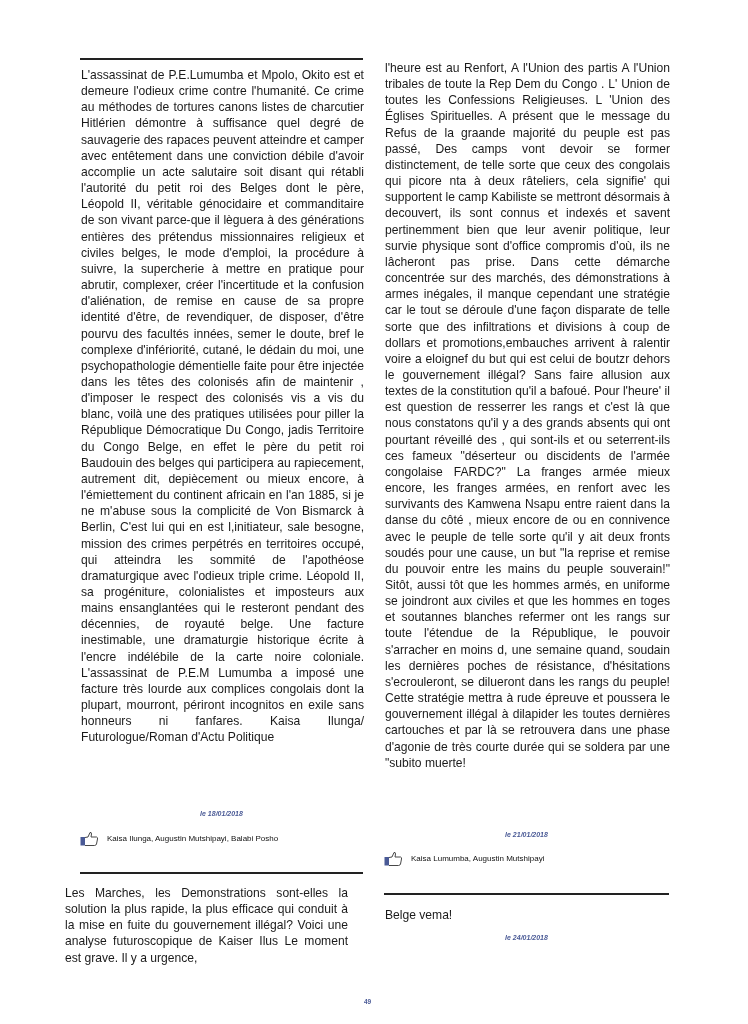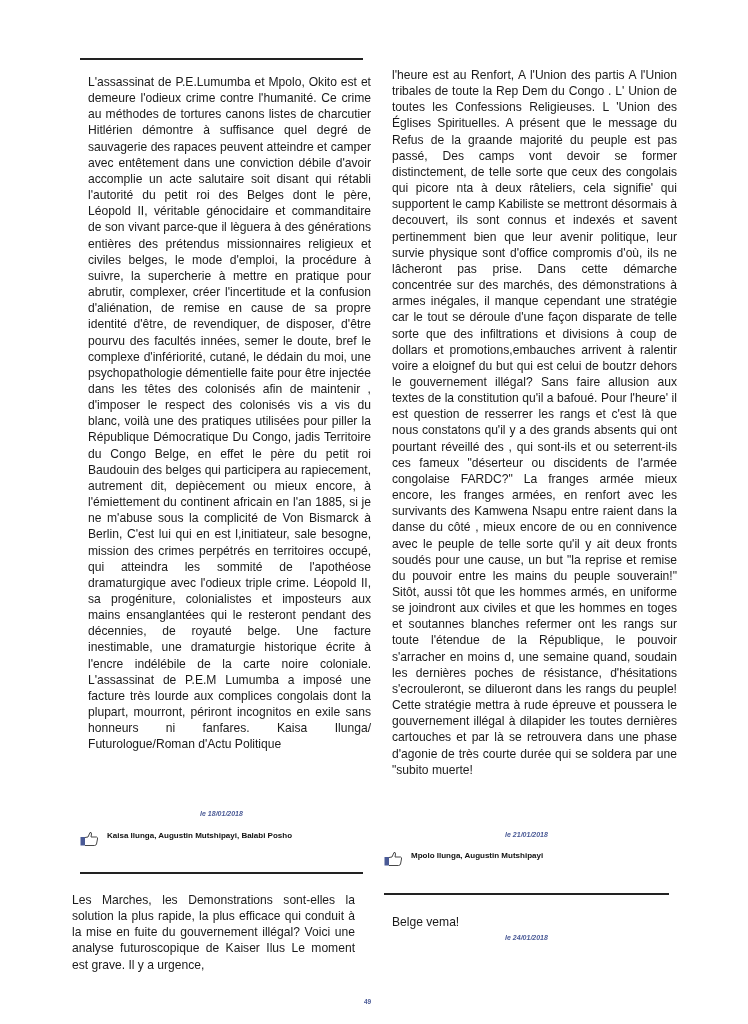--- a/index.html
+++ b/index.html
@@ -1,23 +1,23 @@
 <!DOCTYPE html>
 <html><head>
 <meta charset="utf-8">
 <style>
   html, body { margin:0; padding:0; background:#ffffff; }
   body { width:748px; height:1024px; position:relative; overflow:hidden;
          font-family:"Liberation Sans", sans-serif; color:#1a1a1a; }
   .rule { position:absolute; height:2px; background:#222; }
   .para { position:absolute; font-size:12.1px; line-height:16.15px; text-align:justify;
-          text-align-last:left; letter-spacing:0; word-spacing:0; margin:8px; }
+          text-align-last:left; letter-spacing:0; word-spacing:0; margin:1px; }
   .date { position:absolute; font-size:7px; font-weight:bold; font-style:italic; color:#4a5a96;
           text-align:center; font-family:"Liberation Sans", sans-serif; }
-  .likes { position:absolute; display:flex; align-items:flex-start; font-size:8px; font-weight:bold; color:#111; }
+  .likes { position:absolute; display:flex; align-items:center; font-size:8px; font-weight:normal; color:#111; }
   .likes svg { width:19px; height:15px; margin-right:8px; }
   .pagenum { position:absolute; left:364px; top:998px; font-size:6.5px; font-weight:bold; color:#4a5a96; }
 </style>
 </head>
 <body>
 
 <div class="rule" style="left:80px; top:58px; width:283px;"></div>
 <p class="para" style="left:80px; top:66px; width:283px;">L'assassinat de P.E.Lumumba et Mpolo, Okito est et demeure l'odieux crime contre l'humanité. Ce crime au méthodes de tortures canons listes de charcutier Hitlérien démontre à suffisance quel degré de sauvagerie des rapaces peuvent atteindre et camper avec entêtement dans une conviction débile d'avoir accomplie un acte salutaire soit disant qui rétabli l'autorité du petit roi des Belges dont le père, Léopold II, véritable génocidaire et commanditaire de son vivant parce-que il lèguera à des générations entières des prétendus missionnaires religieux et civiles belges, le mode d'emploi, la procédure à suivre, la supercherie à mettre en pratique pour abrutir, complexer, créer l'incertitude et la confusion d'aliénation, de remise en cause de sa propre identité d'être, de revendiquer, de disposer, d'être pourvu des facultés innées, semer le doute, bref le complexe d'infériorité, cutané, le dédain du moi, une psychopathologie démentielle faite pour être injectée dans les têtes des colonisés afin de maintenir , d'imposer le respect des colonisés vis a vis du blanc, voilà une des pratiques utilisées pour piller la République Démocratique Du Congo, jadis Territoire du Congo Belge, en effet le père du petit roi Baudouin des belges qui participera au rapiecement, autrement dit, depiècement ou mieux encore, à l'émiettement du continent africain en l'an 1885, si je ne m'abuse sous la complicité de Von Bismarck à Berlin, C'est lui qui en est l,initiateur, sale besogne, mission des crimes perpétrés en territoires occupé, qui atteindra les sommité de l'apothéose dramaturgique avec l'odieux triple crime. Léopold II, sa progéniture, colonialistes et imposteurs aux mains ensanglantées qui le resteront pendant des décennies, de royauté belge. Une facture inestimable, une dramaturgie historique écrite à l'encre indélébile de la carte noire coloniale. L'assassinat de P.E.M Lumumba a imposé une facture très lourde aux complices congolais dont la plupart, mourront, périront incognitos en exile sans honneurs ni fanfares. Kaisa Ilunga/ Futurologue/Roman d'Actu Politique</p>
 <div class="date" style="left:80px; top:810px; width:283px;">le 18/01/2018</div>
 <div class="likes" style="left:80px; top:831px;">
@@ -31,20 +31,20 @@
 <div class="rule" style="left:80px; top:872px; width:283px;"></div>
 <p class="para" style="left:64px; top:884px; width:283px;">Les Marches, les Demonstrations sont-elles la solution la plus rapide, la plus efficace qui conduit à la mise en fuite du gouvernement illégal? Voici une analyse futuroscopique de Kaiser Ilus Le moment est grave. Il y a urgence,</p>
 
 <p class="para" style="left:384px; top:59px; width:285px;">l'heure est au Renfort, A l'Union des partis A l'Union tribales de toute la Rep Dem du Congo . L' Union de toutes les Confessions Religieuses. L 'Union des Églises Spirituelles. A présent que le message du Refus de la graande majorité du peuple est pas passé, Des camps vont devoir se former distinctement, de telle sorte que ceux des congolais qui picore nta à deux râteliers, cela signifie' qui supportent le camp Kabiliste se mettront désormais à decouvert, ils sont connus et indexés et savent pertinemment bien que leur avenir politique, leur survie physique sont d'office compromis d'où, ils ne lâcheront pas prise. Dans cette démarche concentrée sur des marchés, des démonstrations à armes inégales, il manque cependant une stratégie car le tout se déroule d'une façon disparate de telle sorte que des infiltrations et divisions à coup de dollars et promotions,embauches arrivent à ralentir voire a eloignef du but qui est celui de boutzr dehors le gouvernement illégal? Sans faire allusion aux textes de la constitution qu'il a bafoué. Pour l'heure' il est question de resserrer les rangs et c'est là que nous constatons qu'il y a des grands absents qui ont pourtant réveillé des , qui sont-ils et ou seterrent-ils ces fameux "déserteur ou discidents de l'armée congolaise FARDC?" La franges armée mieux encore, les franges armées, en renfort avec les survivants des Kamwena Nsapu entre raient dans la danse du côté , mieux encore de ou en connivence avec le peuple de telle sorte qu'il y ait deux fronts soudés pour une cause, un but "la reprise et remise du pouvoir entre les mains du peuple souverain!" Sitôt, aussi tôt que les hommes armés, en uniforme se joindront aux civiles et que les hommes en toges et soutannes blanches refermer ont les rangs sur toute l'étendue de la République, le pouvoir s'arracher en moins d, une semaine quand, soudain les dernières poches de résistance, d'hésitations s'ecrouleront, se dilueront dans les rangs du peuple! Cette stratégie mettra à rude épreuve et poussera le gouvernement illégal à dilapider les toutes dernières cartouches et par là se retrouvera dans une phase d'agonie de très courte durée qui se soldera par une "subito muerte!</p>
 <div class="date" style="left:384px; top:831px; width:285px;">le 21/01/2018</div>
 <div class="likes" style="left:384px; top:851px;">
   <svg viewBox="0 0 19 15">
     <rect x="0.5" y="6" width="4.5" height="8.5" fill="#4a5a96"></rect>
     <path d="M5 6.5 L8 6 L10 1.5 Q11.5 1 11.5 3 L11 6 L16.5 6 Q18 6.5 17.5 8 L16.5 13 Q16 14.5 14.5 14.5 L5 14.5" fill="none" stroke="#333" stroke-width="0.9"></path>
   </svg>
-  <span>Mpolo Ilunga, Augustin Mutshipayi</span>
+  <span>Kaisa Lumumba, Augustin Mutshipayi</span>
 </div>
 
 <div class="rule" style="left:384px; top:893px; width:285px;"></div>
 <p class="para" style="left:384px; top:906px; width:285px;">Belge vema!</p>
 <div class="date" style="left:384px; top:934px; width:285px;">le 24/01/2018</div>
 
 <div class="pagenum">49</div>
 
 </body></html>

